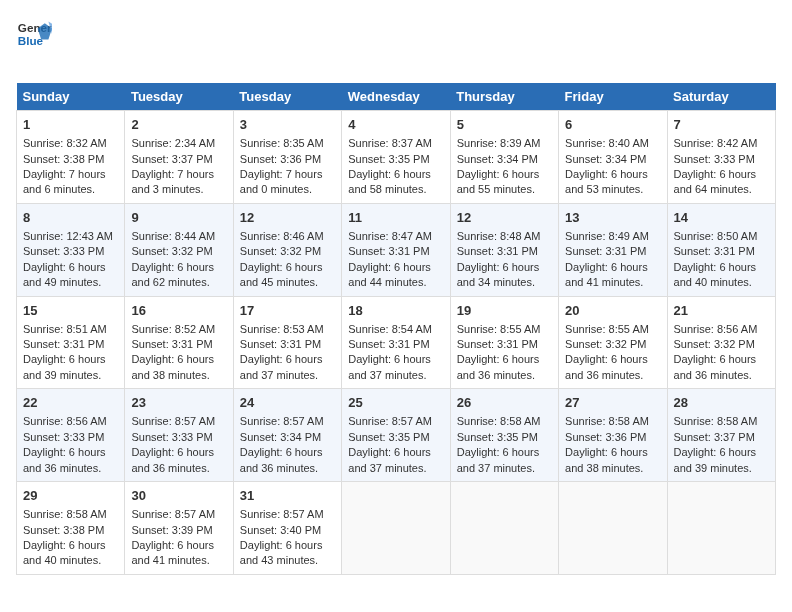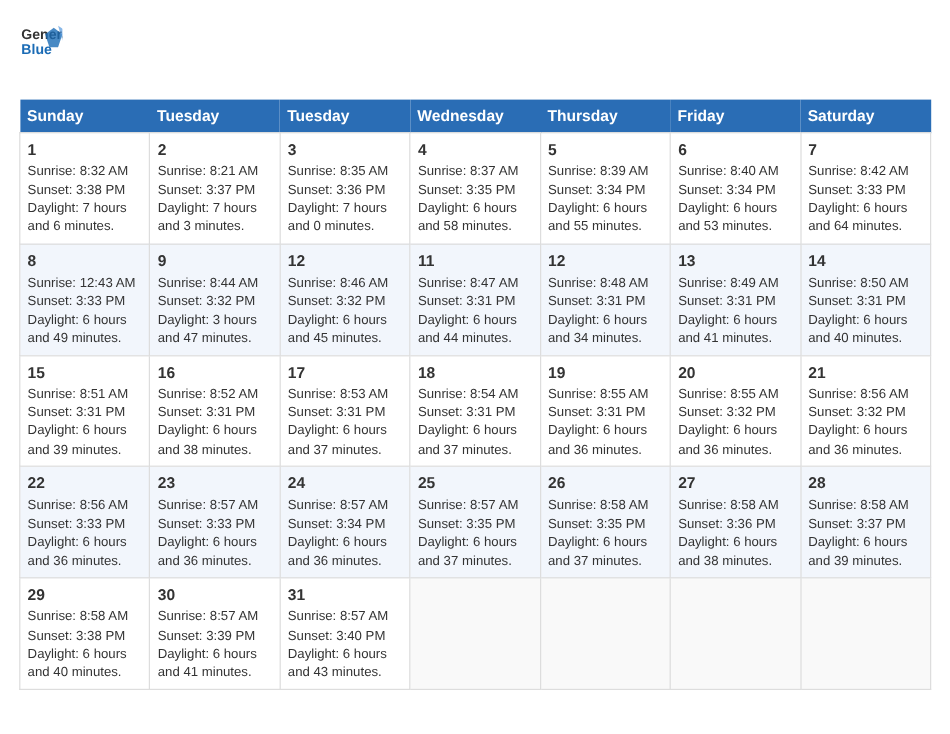--- a/index.html
+++ b/index.html
@@ -113,30 +113,30 @@
         <th>Tuesday</th>
         <th>Wednesday</th>
         <th>Thursday</th>
         <th>Friday</th>
         <th>Saturday</th>
       </tr>
   </thead>
   <tbody id="calendar-body">
   <tr>
         <td><span class="day-num">1</span><span>Sunrise: 8:32 AM</span><br><span>Sunset: 3:38 PM</span><br><span>Daylight: 7 hours and 6 minutes.</span></td>
-        <td><span class="day-num">2</span><span>Sunrise: 8:21 AM</span><br><span>Sunset: 3:37 PM</span><br><span>Daylight: 7 hours and 3 minutes.</span></td>
+        <td><span class="day-num">2</span><span>Sunrise: 2:34 AM</span><br><span>Sunset: 3:37 PM</span><br><span>Daylight: 7 hours and 3 minutes.</span></td>
         <td><span class="day-num">3</span><span>Sunrise: 8:35 AM</span><br><span>Sunset: 3:36 PM</span><br><span>Daylight: 7 hours and 0 minutes.</span></td>
         <td><span class="day-num">4</span><span>Sunrise: 8:37 AM</span><br><span>Sunset: 3:35 PM</span><br><span>Daylight: 6 hours and 58 minutes.</span></td>
         <td><span class="day-num">5</span><span>Sunrise: 8:39 AM</span><br><span>Sunset: 3:34 PM</span><br><span>Daylight: 6 hours and 55 minutes.</span></td>
         <td><span class="day-num">6</span><span>Sunrise: 8:40 AM</span><br><span>Sunset: 3:34 PM</span><br><span>Daylight: 6 hours and 53 minutes.</span></td>
         <td><span class="day-num">7</span><span>Sunrise: 8:42 AM</span><br><span>Sunset: 3:33 PM</span><br><span>Daylight: 6 hours and 64 minutes.</span></td>
       </tr>
       <tr>
         <td><span class="day-num">8</span><span>Sunrise: 12:43 AM</span><br><span>Sunset: 3:33 PM</span><br><span>Daylight: 6 hours and 49 minutes.</span></td>
-        <td><span class="day-num">9</span><span>Sunrise: 8:44 AM</span><br><span>Sunset: 3:32 PM</span><br><span>Daylight: 3 hours and 47 minutes.</span></td>
+        <td><span class="day-num">9</span><span>Sunrise: 8:44 AM</span><br><span>Sunset: 3:32 PM</span><br><span>Daylight: 6 hours and 62 minutes.</span></td>
         <td><span class="day-num">12</span><span>Sunrise: 8:46 AM</span><br><span>Sunset: 3:32 PM</span><br><span>Daylight: 6 hours and 45 minutes.</span></td>
         <td><span class="day-num">11</span><span>Sunrise: 8:47 AM</span><br><span>Sunset: 3:31 PM</span><br><span>Daylight: 6 hours and 44 minutes.</span></td>
         <td><span class="day-num">12</span><span>Sunrise: 8:48 AM</span><br><span>Sunset: 3:31 PM</span><br><span>Daylight: 6 hours and 34 minutes.</span></td>
         <td><span class="day-num">13</span><span>Sunrise: 8:49 AM</span><br><span>Sunset: 3:31 PM</span><br><span>Daylight: 6 hours and 41 minutes.</span></td>
         <td><span class="day-num">14</span><span>Sunrise: 8:50 AM</span><br><span>Sunset: 3:31 PM</span><br><span>Daylight: 6 hours and 40 minutes.</span></td>
       </tr>
       <tr>
         <td><span class="day-num">15</span><span>Sunrise: 8:51 AM</span><br><span>Sunset: 3:31 PM</span><br><span>Daylight: 6 hours and 39 minutes.</span></td>
         <td><span class="day-num">16</span><span>Sunrise: 8:52 AM</span><br><span>Sunset: 3:31 PM</span><br><span>Daylight: 6 hours and 38 minutes.</span></td>
         <td><span class="day-num">17</span><span>Sunrise: 8:53 AM</span><br><span>Sunset: 3:31 PM</span><br><span>Daylight: 6 hours and 37 minutes.</span></td>

